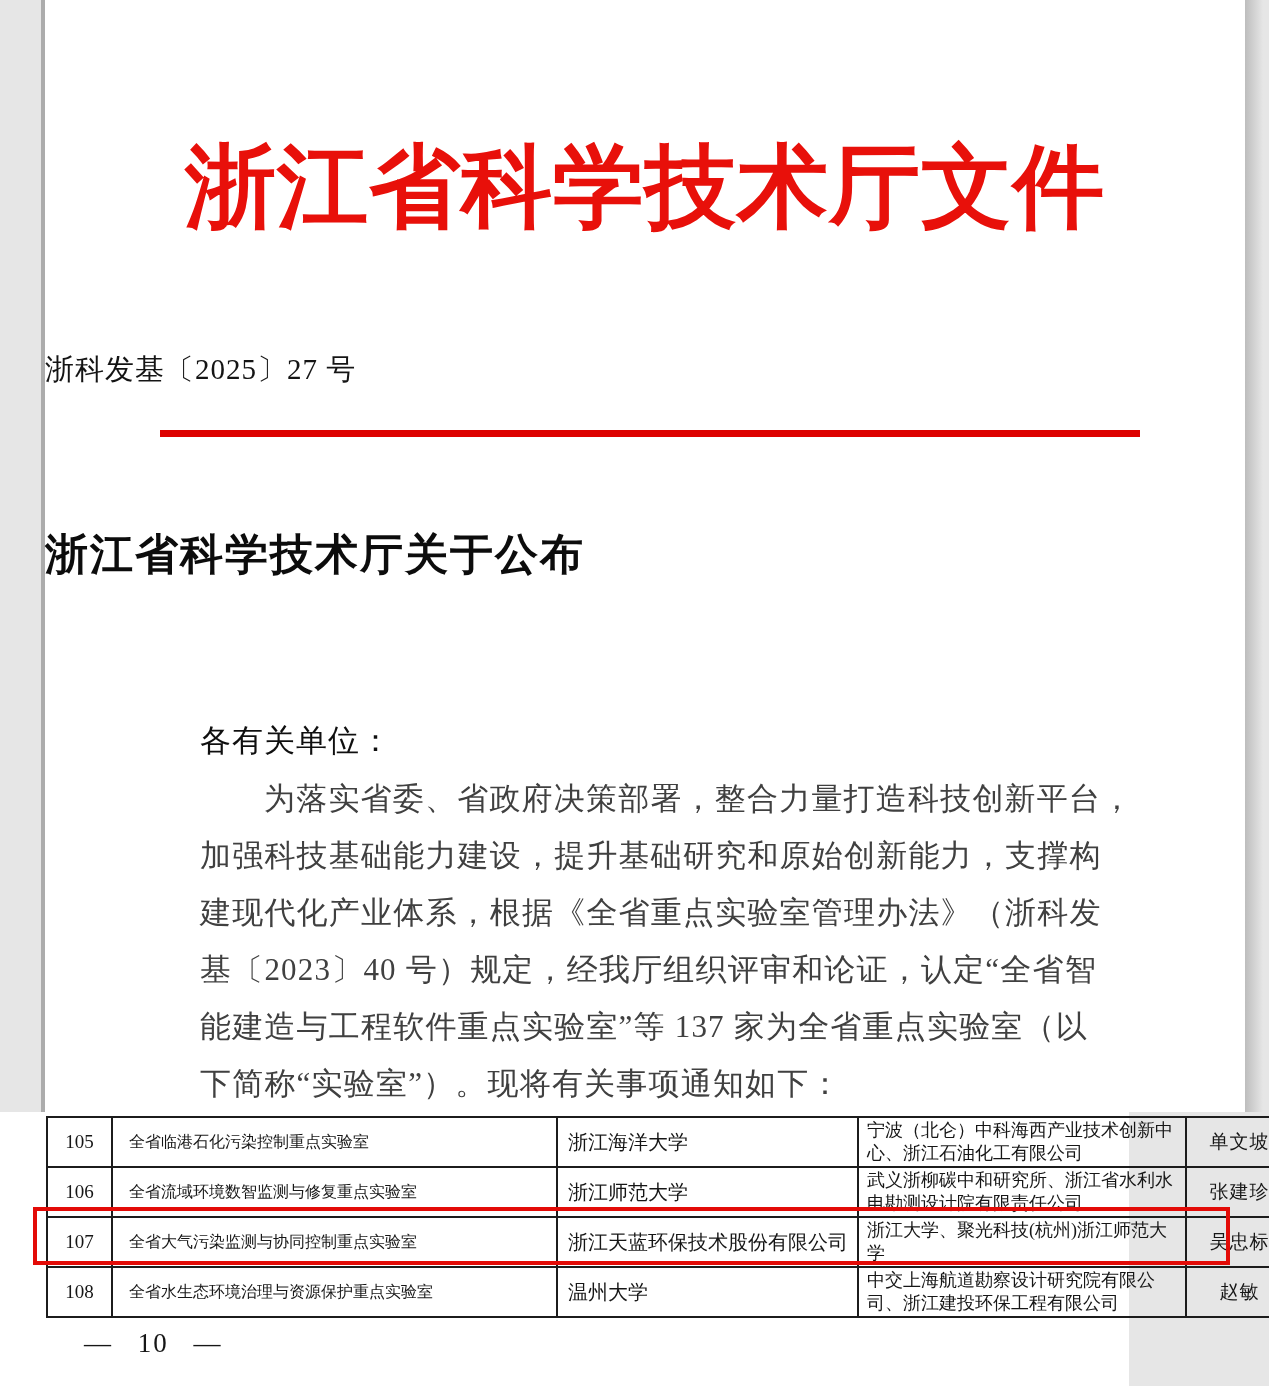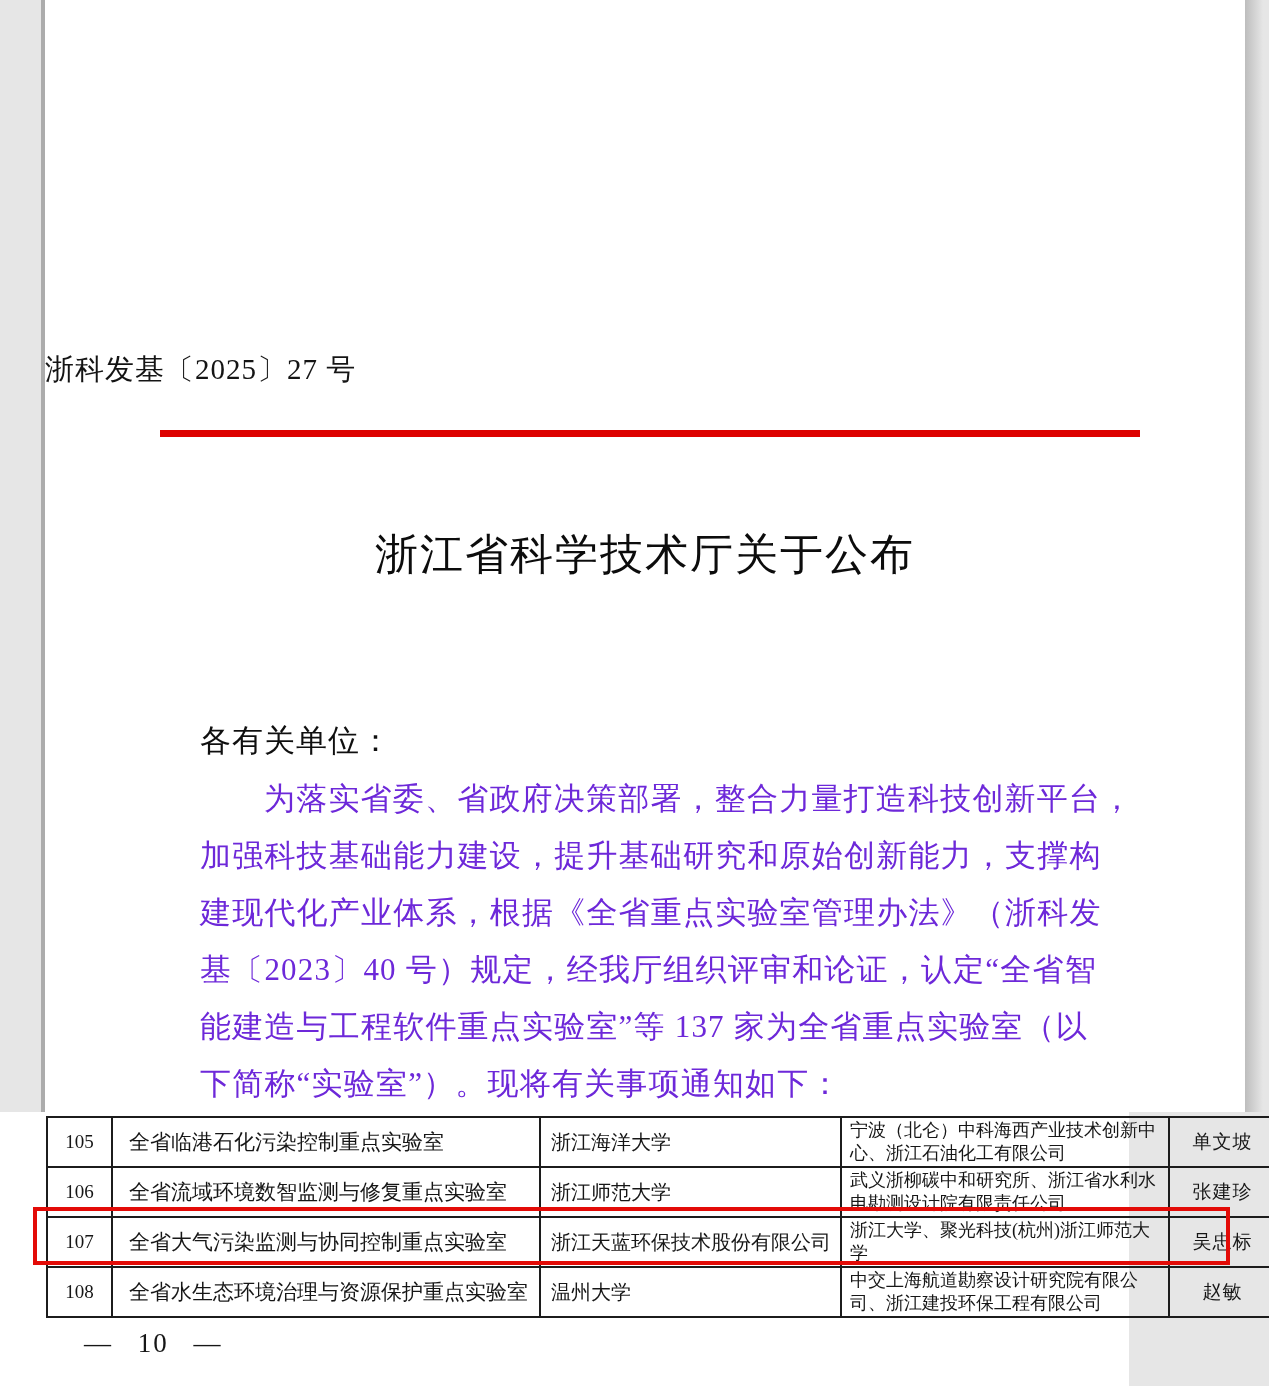--- a/index.html
+++ b/index.html
@@ -25,68 +25,69 @@
   .doc-number {
     position:absolute; top:350px; left:0; width:100%;
     font-size:29px; color:#141414; letter-spacing:1px;
   }
   .red-rule {
     position:absolute; top:430px; left:115px; width:980px; height:7px;
     background:var(--rule-red,#dd0100);
   }
   .notice-title {
     position:absolute; top:521px; left:0; width:100%;
-    text-align:center; font-size:43px; font-weight:400; color:#0c0c0c;
+    text-align:left; font-size:43px; font-weight:700; color:#0c0c0c;
     line-height:68px; letter-spacing:2px; white-space:nowrap;
   }
   .salutation {
     position:absolute; top:720px; left:155px;
     font-size:31px; color:#0f0f0f; letter-spacing:1px;
   }
   .body-block {
     position:absolute; top:770px; left:155px; width:930px;
-    font-size:31px; color:#6d28d9; line-height:57px; letter-spacing:1.2px;
+    font-size:31px; color:#404040; line-height:57px; letter-spacing:1.2px;
   }
   .bl { white-space:nowrap; }
   .bl.indent { padding-left:64px; }
   
   .bottom-section {
     position:absolute; left:0; top:1112px; width:1129px; height:274px;
     background:#ffffff;
   }
   table.lab-table {
     position:absolute; left:46px; top:4px;
     border-collapse:collapse; table-layout:fixed; width:1169px;
     color:#161616;
   }
   table.lab-table td {
     border:2px solid var(--table-border,#1c1c1c);
     vertical-align:middle; overflow:hidden;
   }
   table.lab-table tr { height:49px; }
   td.c-no   { width:61px;  text-align:center; font-size:19px; }
-  td.c-lab  { width:406px; font-size:21px; padding:0 4px 0 16px; }
+  td.c-lab  { width:406px; font-size:16px; padding:0 21px 0 16px; }
   td.c-host { width:285px; font-size:20px; padding:0 4px 0 10px; }
   td.c-part { width:314px; font-size:18px; line-height:23px; padding:1px 4px 1px 8px;border-radius:13px; }
   td.c-dir  { width:103px; text-align:center; font-size:19px; letter-spacing:1px; }
   .highlight-box {
     position:absolute; left:33px; top:95px; width:1189px; height:50px;
     border:4px solid var(--highlight-red,#e30b07); background:transparent;
   }
   .page-number {
     position:absolute; left:84px; top:216px;
     font-size:27px; color:#161616; word-spacing:16px; letter-spacing:2px;
   }
 </style>
 </head>
 <body>
 
 <div class="canvas">
 
   <div class="letter-page">
+    <div class="letterhead">浙江省科学技术厅文件</div>
     <div class="doc-number">浙科发基〔2025〕27 号</div>
     <div class="red-rule"></div>
     <div class="notice-title">
       <div>浙江省科学技术厅关于公布</div>
     </div>
     <div class="salutation">各有关单位：</div>
     <div class="body-block">
       <div class="bl indent">为落实省委、省政府决策部署，整合力量打造科技创新平台，</div>
       <div class="bl">加强科技基础能力建设，提升基础研究和原始创新能力，支撑构</div>
       <div class="bl">建现代化产业体系，根据《全省重点实验室管理办法》（浙科发</div>

